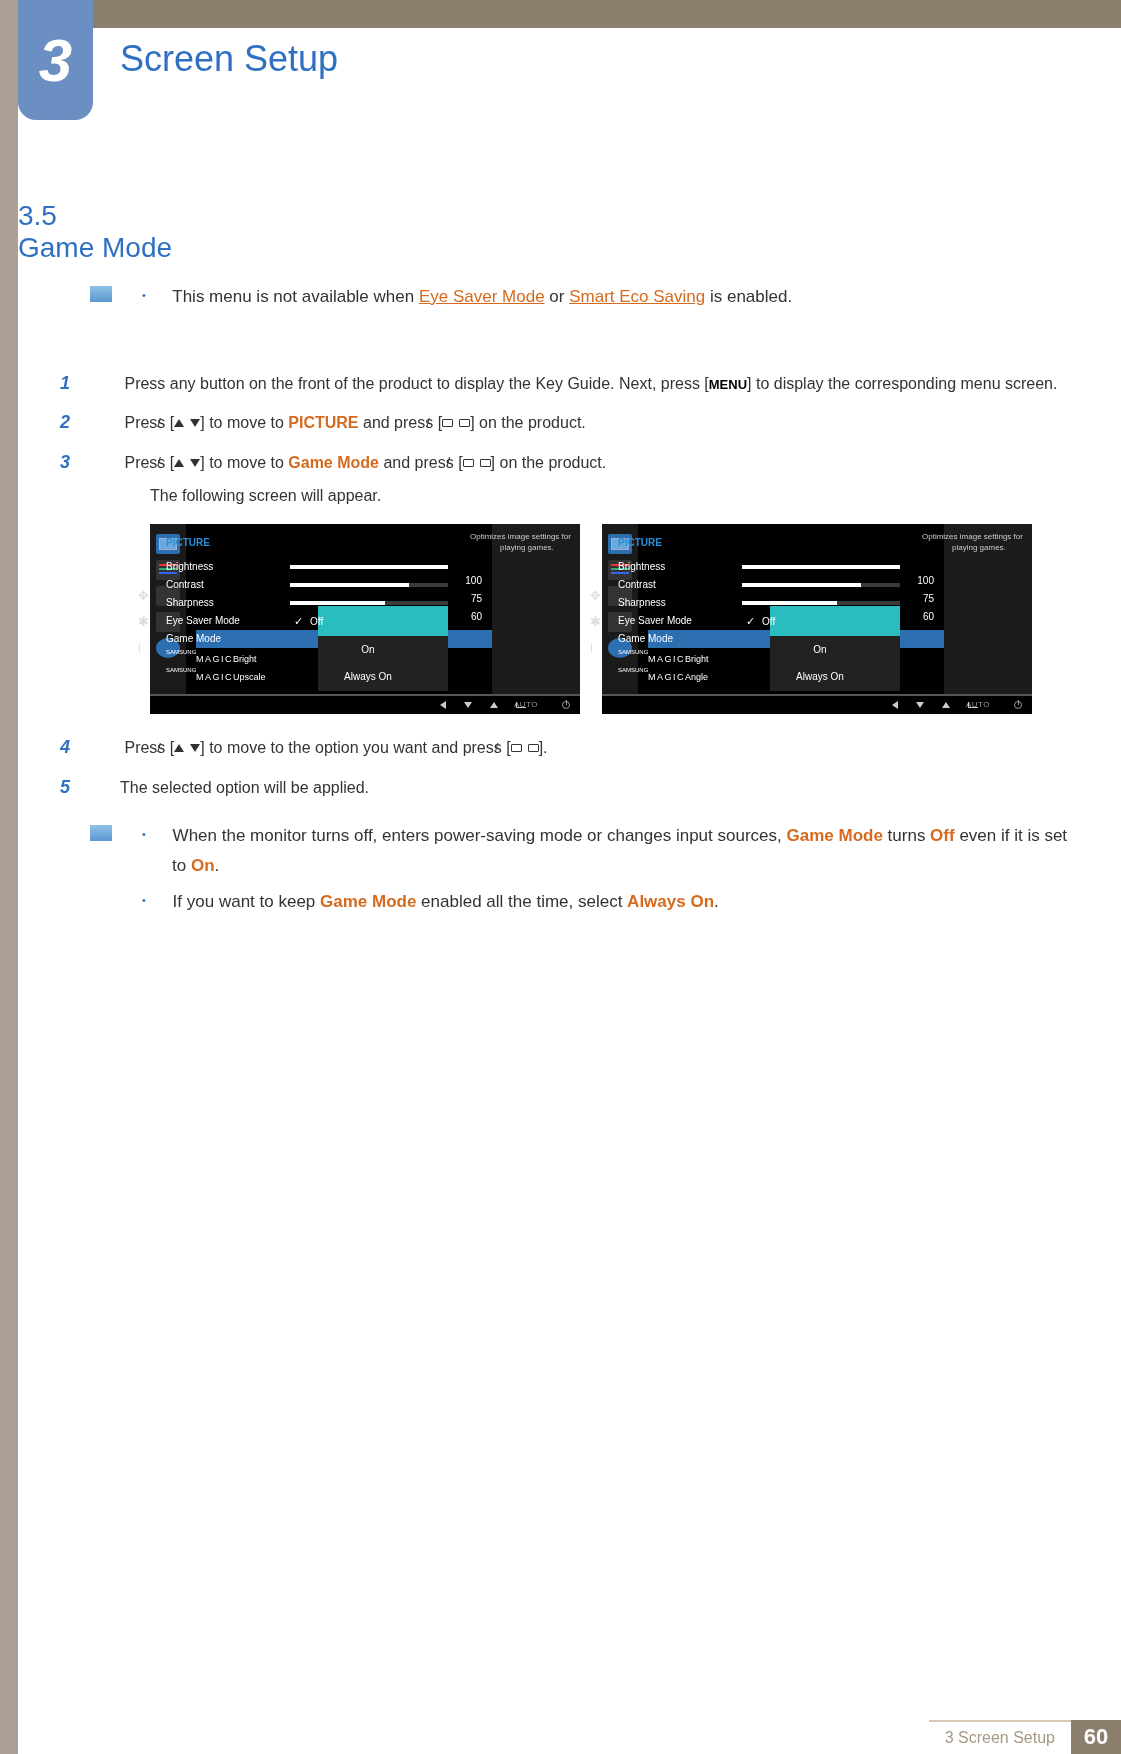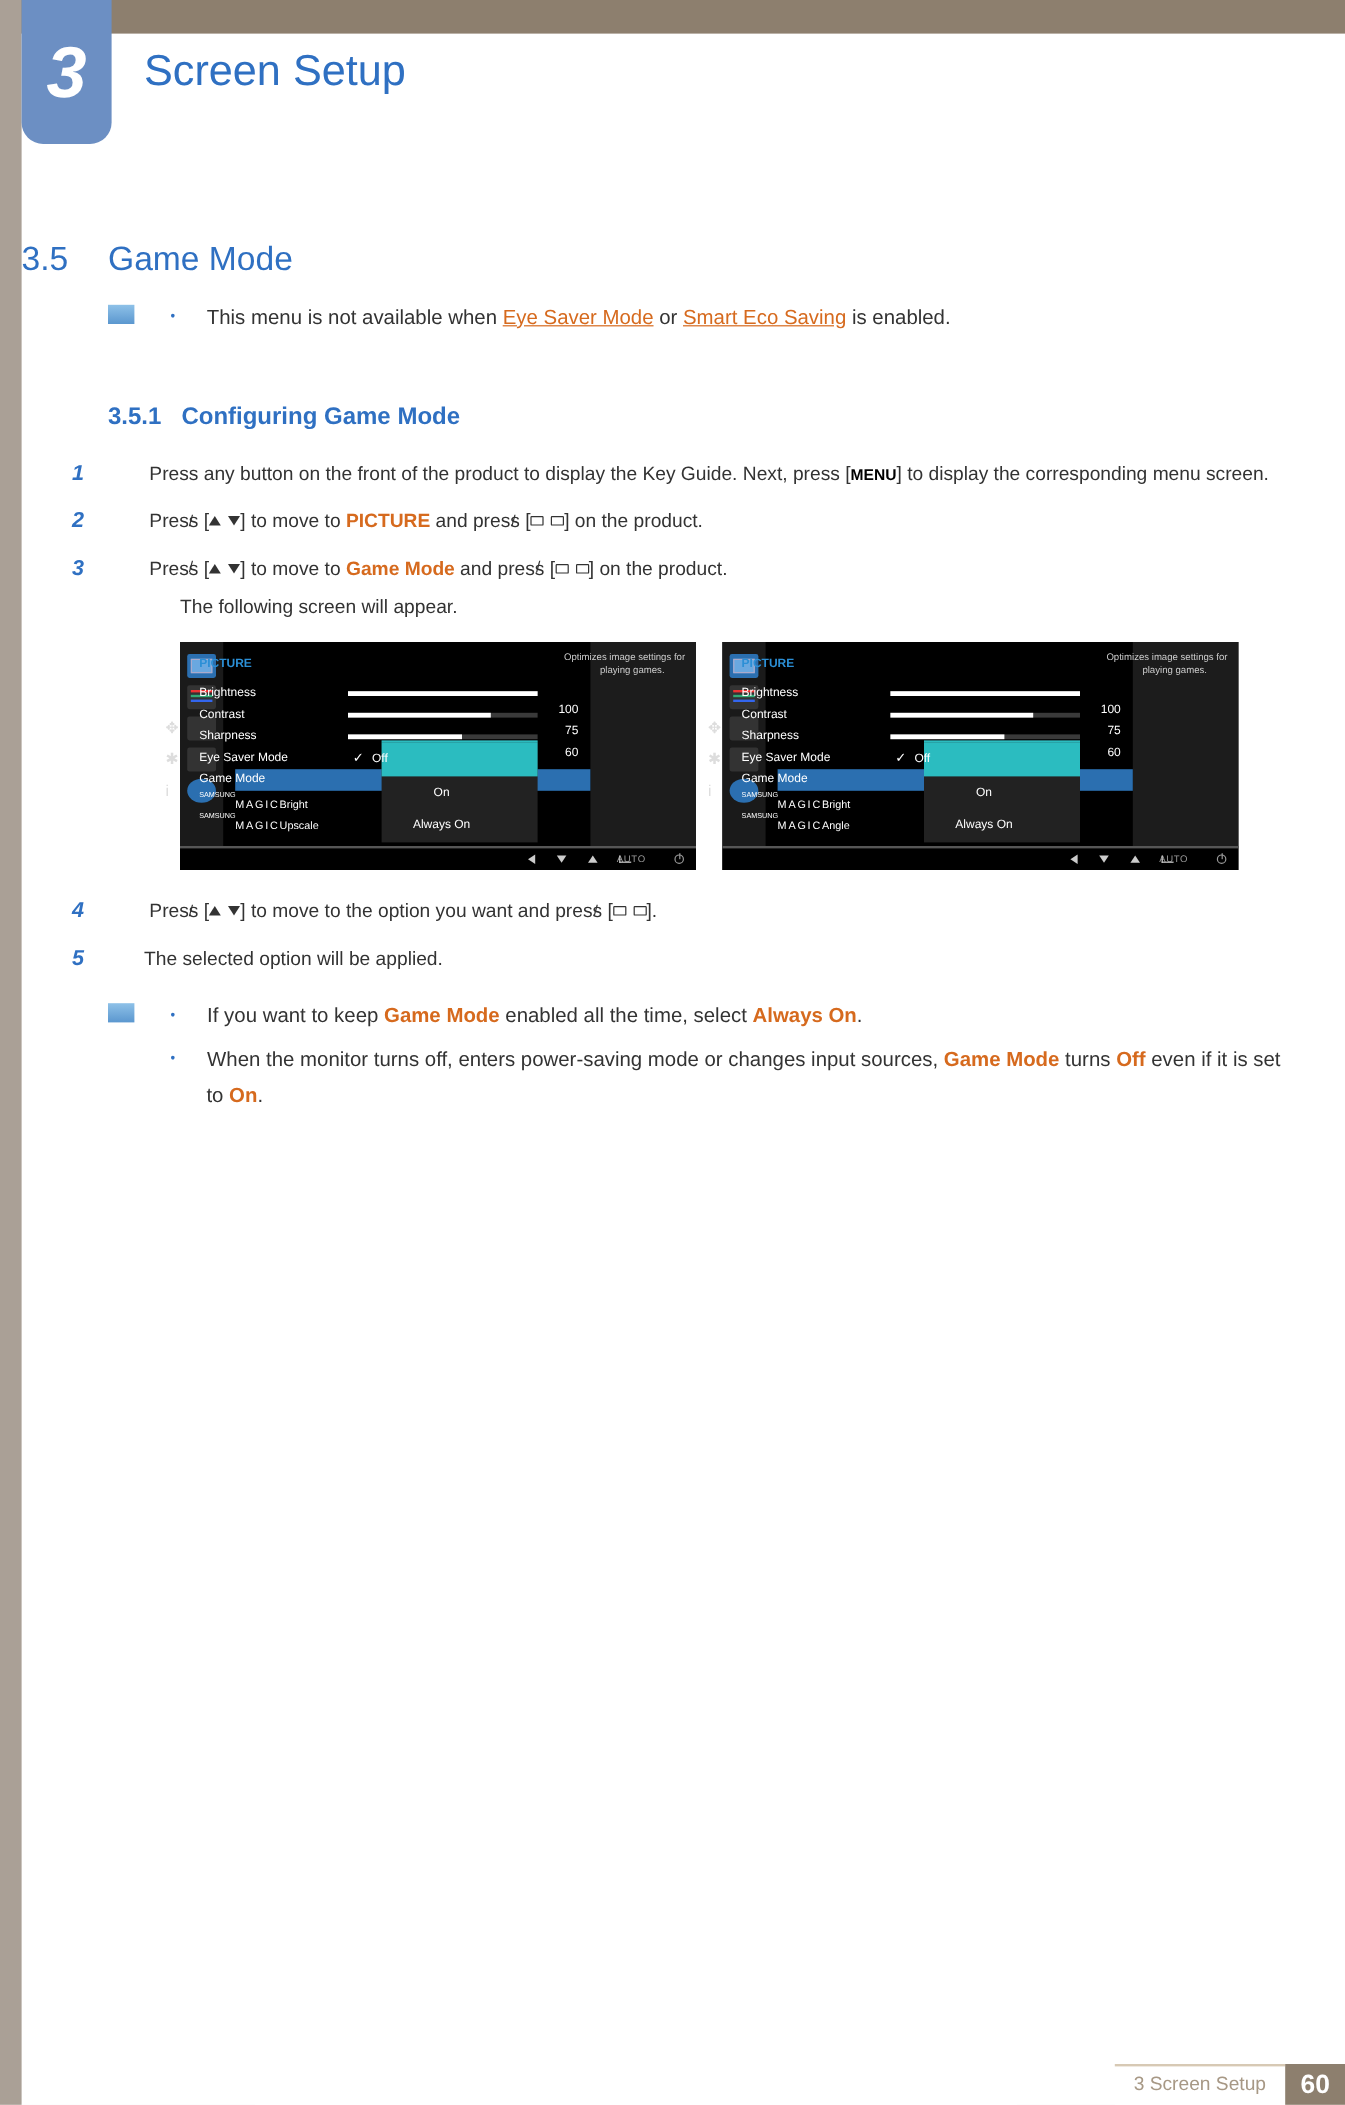--- a/index.html
+++ b/index.html
@@ -50,21 +50,21 @@
     font-size: 36px;
     color: #2f70c2;
     font-weight: normal;
   }
   .content {
     position: absolute;
     left: 18px;
     right: 48px;
     top: 200px;
   }
-  .section-row { display: flex; }
+  .section-row { display: flex; flex-direction: column; }
   .sec-num {
     width: 72px;
     font-size: 28px;
     color: #2f70c2;
   }
   .sec-title {
     font-size: 28px;
     color: #2f70c2;
   }
   .body-text {
@@ -384,23 +384,20 @@
     <div class="note-block">
       <div class="note-icon"></div>
       <ul class="note-list">
         <li>
           <span>This menu is not available when </span><span class="link">Eye Saver Mode</span><span> or </span><span class="link">Smart Eco Saving</span><span> is enabled.</span>
         </li>
       </ul>
     </div>
 
     <div class="subsection">
-      <div class="subsec-heading">
-        <span>3.5.1</span>&nbsp;&nbsp;&nbsp;<span>Configuring Game Mode</span>
-      </div>
 
       <ol class="steps">
         <li>
           <span>Press any button on the front of the product to display the Key Guide. Next, press [</span><span class="menu-key">MENU</span><span>] to display the corresponding menu screen.</span>
         </li>
         <li>
           <span>Press [</span><span class="nav-glyph">
               <span class="tri-up"></span>
               <span class="slash">/</span>
               <span class="tri-down"></span>
@@ -598,24 +595,24 @@
               <span class="src-enter"></span>
             </span><span>].</span>
         </li>
         <li>The selected option will be applied.</li>
       </ol>
 
       <div class="note-block" style="margin-left:0;">
         <div class="note-icon"></div>
         <ul class="note-list">
           <li>
-            <span>If you want to keep </span><span class="orange">Game Mode</span><span> enabled all the time, select </span><span class="orange">Always On</span><span>.</span>
+            <span>When the monitor turns off, enters power-saving mode or changes input sources, </span><span class="orange">Game Mode</span><span> turns </span><span class="orange">Off</span><span> even if it is set to </span><span class="orange">On</span><span>.</span>
           </li>
           <li>
-            <span>When the monitor turns off, enters power-saving mode or changes input sources, </span><span class="orange">Game Mode</span><span> turns </span><span class="orange">Off</span><span> even if it is set to </span><span class="orange">On</span><span>.</span>
+            <span>If you want to keep </span><span class="orange">Game Mode</span><span> enabled all the time, select </span><span class="orange">Always On</span><span>.</span>
           </li>
         </ul>
       </div>
 
     </div>
   </div>
 
   <div class="footer-right-band">
     <div class="footer-label">3 Screen Setup</div>
     <div class="footer-pagenum">60</div>

